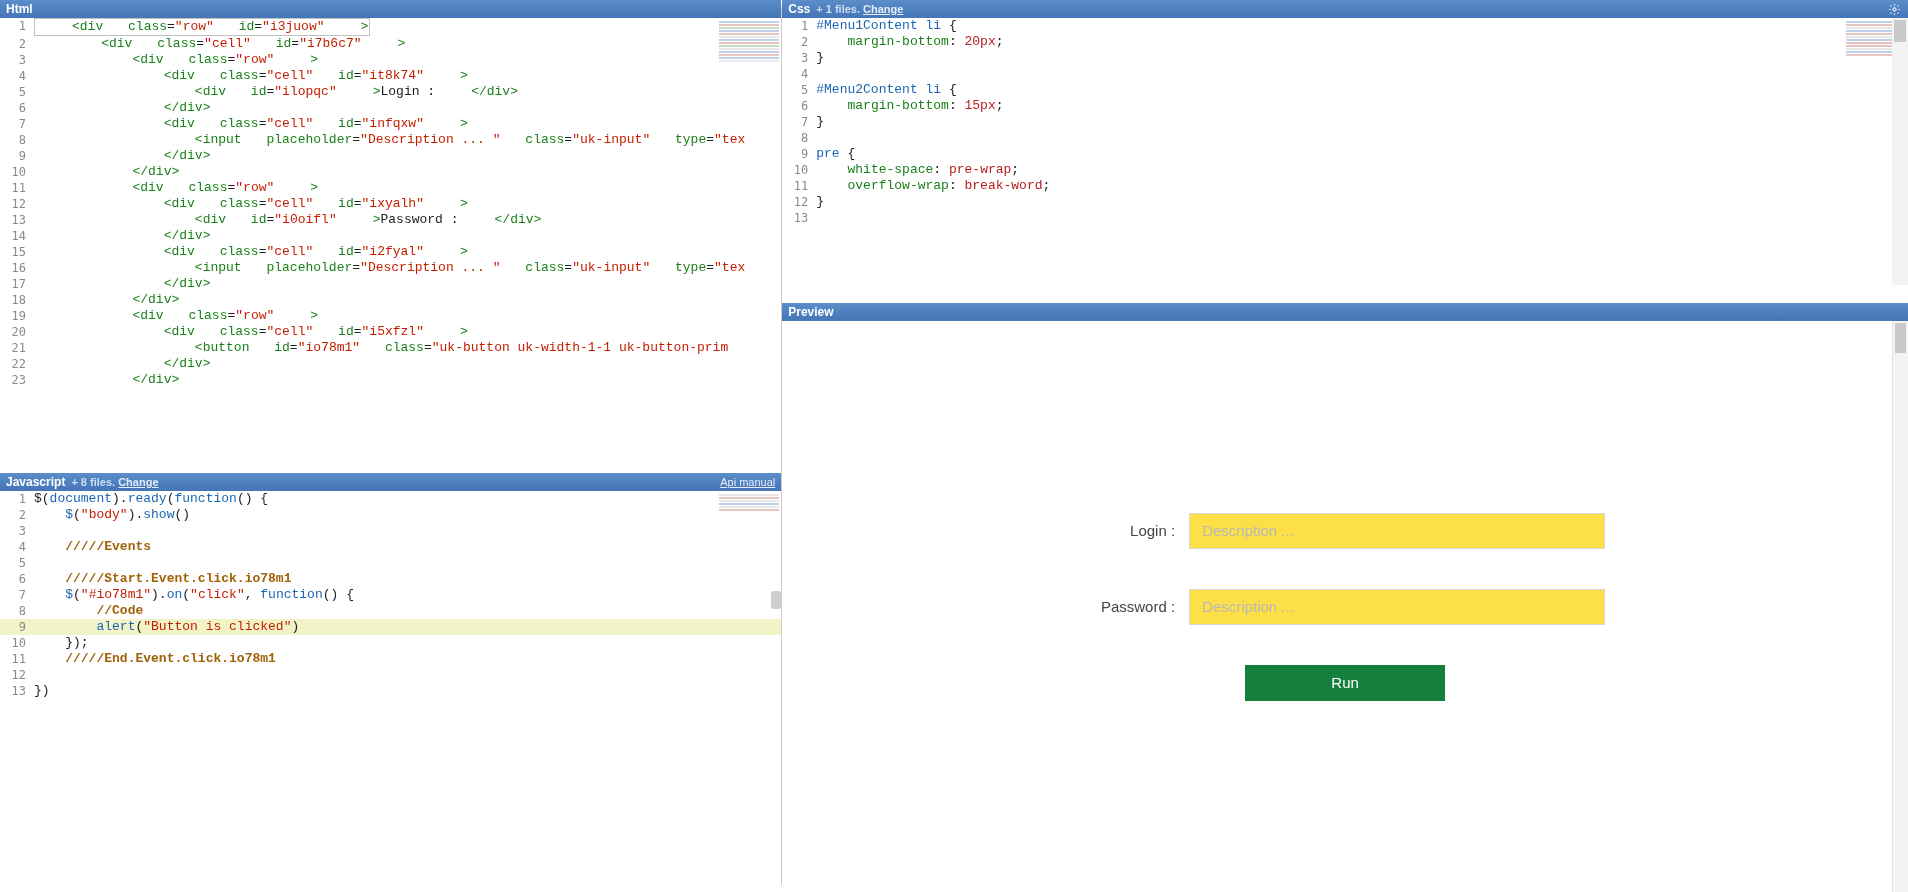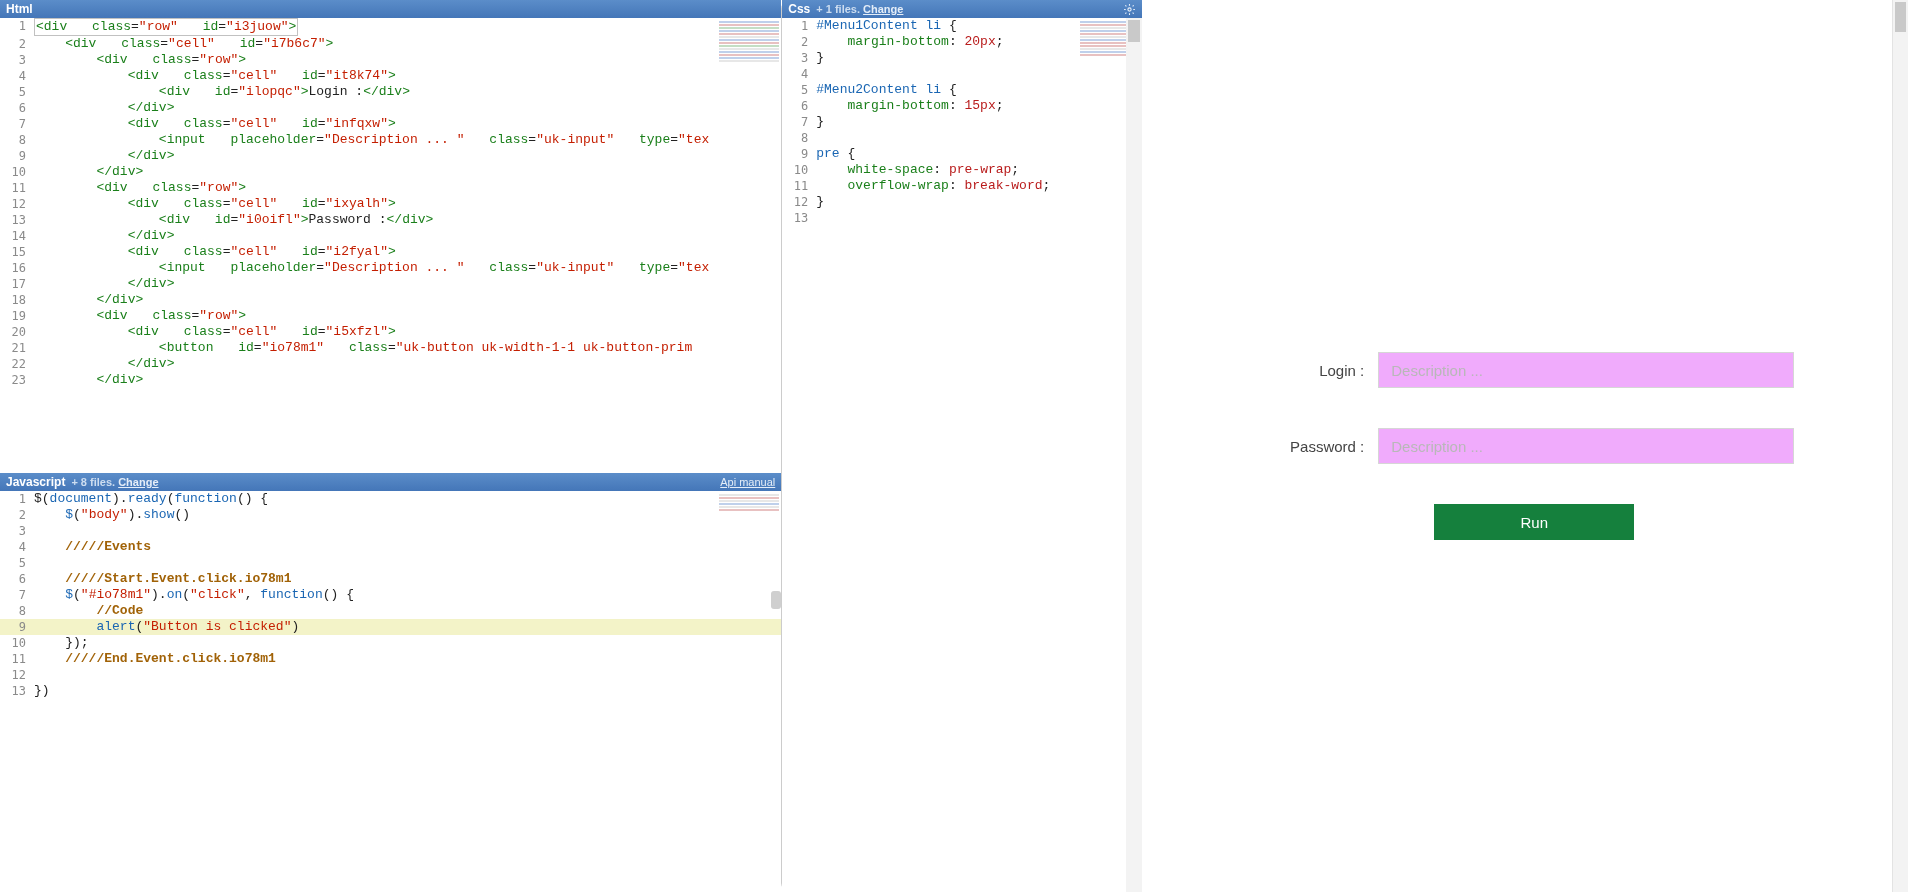--- a/index.html
+++ b/index.html
@@ -1,20 +1,20 @@
 <!DOCTYPE html>
 <html><head>
 <meta charset="utf-8">
 <style>
 * { box-sizing: border-box; margin: 0; padding: 0; }
 html, body { width: 100%; height: 100%; font-family: Arial, sans-serif; font-size: 12px; overflow: hidden; }
 body { display: flex; }
 
 .col-left { width: 41%; display: flex; flex-direction: column; border-right: 1px solid #ccc; border-radius: 9px; }
-.col-right { width: 59%; display: flex; flex-direction: row; gap: 18px; }
+.col-right { width: 59%; display: flex; flex-direction: column; gap: 18px; }
 
 .panel-header {
   background: #4a7dbf;
   background: linear-gradient(#5b8dc9, #4476b8);
   color: #fff;
   padding: 2px 6px;
   font-size: 12px;
   font-weight: bold;
   display: flex;
   align-items: center;
@@ -30,21 +30,21 @@
 
 .editor-wrap { position: relative; flex: 1; overflow: hidden; background:#fff; }
 .ln {
   width: 34px; text-align: right; padding-right: 8px; color: #8a8a8a;
   font-family: Consolas, monospace; font-size: 12px; line-height: 16px;
   user-select: none;
 }
 .code { flex: 1; font-family: Consolas, "Courier New", monospace; font-size: 13px; line-height: 16px; white-space: pre; }
 .hl-line { background: #f3f3c8; }
 
-.tok-tag   { color: #1a7f1a; }
+.tok-tag   { color: #1a7f1a; padding-left: 36px; }
 .tok-attr  { color: #1a7f1a; margin-left: 17px; }
 .tok-str   { color: #c41e00; }
 .tok-num   { color: #b91c1c; }
 .tok-kw    { color: #1a66b3; }
 .tok-fn    { color: #1a66b3; }
 .tok-sel   { color: #1a66b3; }
 .tok-prop  { color: #1a7f1a; }
 .tok-comm  { color: #a16207; font-weight: bold; }
 .tok-text  { color: #222; }
 .sel-box { border:1px solid rgba(100,100,100,0.4); display:inline-block; padding:0 1px; }
@@ -64,21 +64,21 @@
 
 .preview-body{
   flex:1; display:flex; align-items:center; justify-content:center; position:relative;
 }
 .preview-form{
   width:520px; display:flex; flex-direction:column; align-items:center; gap:40px;
 }
 .prow{ display:flex; align-items:center; gap:14px; width:100%; }
 .plabel{ width:90px; text-align:right; color:#444; font-size:15px; }
 .pinput{
-  flex:1; height:36px; border:1px solid #d6d6d6; background:#f0abfc; padding:1px 12px;
+  flex:1; height:36px; border:1px solid #d6d6d6; background:#fde047; padding:1px 12px;
   font-size:15px; color:#333;
 }
 .pinput::placeholder{ color:#b8b8b8; }
 .pbtn{
   width:200px; height:36px; background:#15803d; color:#fff; border:none;
   font-size:15px; cursor:pointer;
 }
 .preview-scroll{
   position:absolute; right:0; top:0; bottom:0; width:16px; background:#f3f3f3; border-left:1px solid #e3e3e3;
 }
@@ -373,20 +373,23 @@
         <div class="mm-line mm-blue"></div>
           <div class="mm-line mm-red"></div>
       </div>
       <div style="position:absolute; right:0; top:0; bottom:0; width:16px; background:#f3f3f3;">
         <div style="position:absolute; top:2px; left:2px; right:2px; height:22px; background:#c9c9c9;"></div>
       </div>
     </div>
   </div>
 
   <div class="panel-prev">
+    <div class="panel-header">
+      <span>Preview</span>
+    </div>
     <div class="preview-body">
       <div class="preview-form">
         <div class="prow">
           <div class="plabel">Login :</div>
           <input class="pinput" placeholder="Description ... " style="">
         </div>
         <div class="prow">
           <div class="plabel">Password :</div>
           <input class="pinput" placeholder="Description ... " style="">
         </div>

